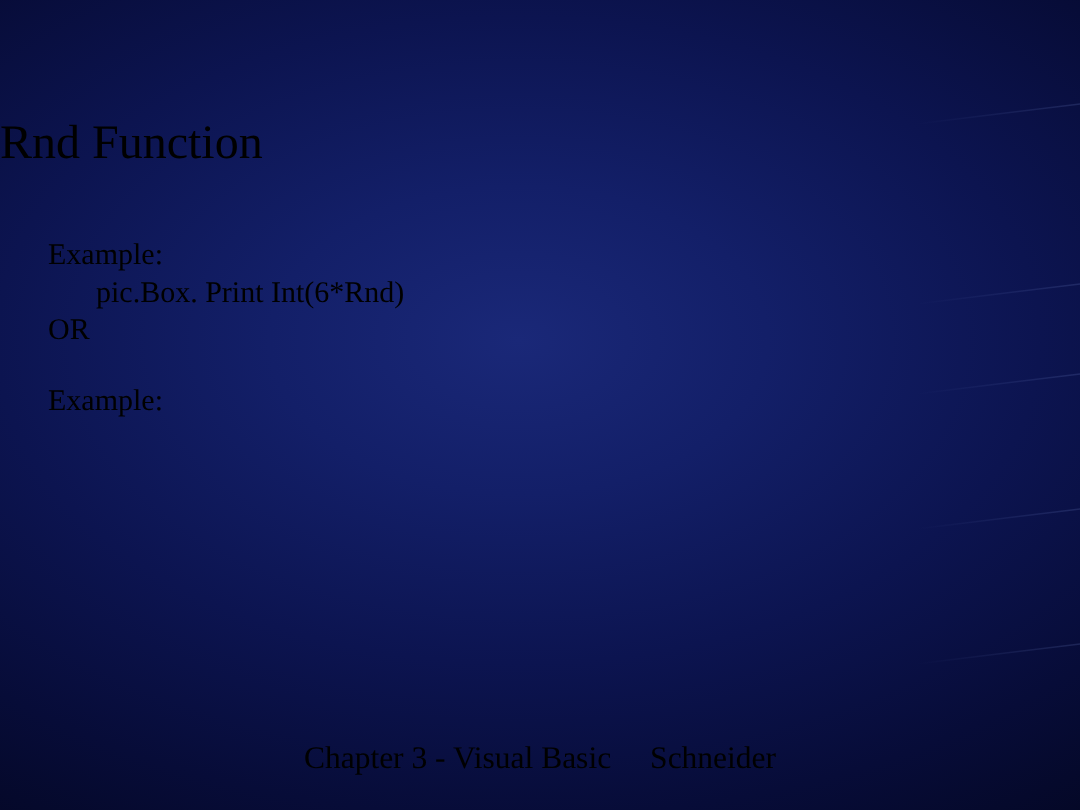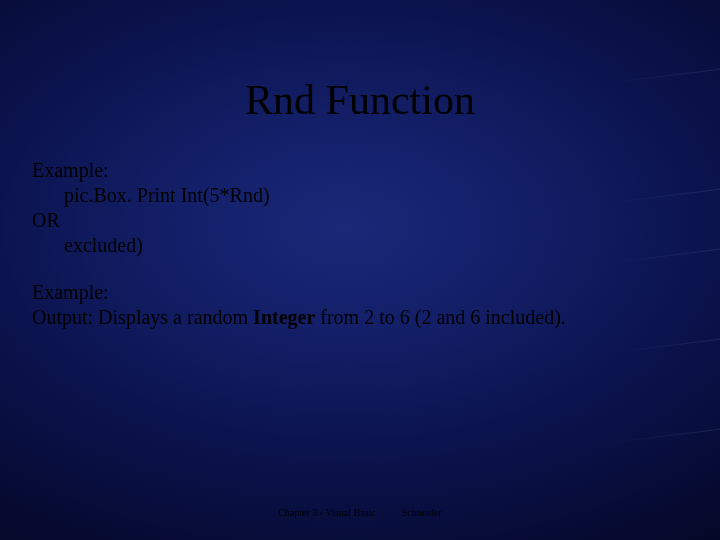--- a/index.html
+++ b/index.html
@@ -16,22 +16,21 @@
     position: relative;
     font-family: "Times New Roman", Times, serif;
     color: #000;
     box-sizing: border-box;
   }
   .title {
     position: absolute;
     top: 76px;
     left: 0;
     width: 720px;
-    text-align: center;
-    font-size: 42px;
+    font-size: 32px;
     font-weight: 400;
     color: #000;
   }
   .body {
     position: absolute;
     top: 158px;
     left: 32px;
     width: 640px;
     font-size: 20px;
     line-height: 1.25;
@@ -40,21 +39,21 @@
   .line { margin: 0; }
   .indent { padding-left: 32px; }
   .gap { height: 22px; }
   .bold { font-weight: 700; }
   .footer {
     position: absolute;
     bottom: 22px;
     left: 0;
     width: 720px;
     text-align: center;
-    font-size: 10px;
+    font-size: 21px;
     color: #000;
     margin-top: 48px;
   }
   .footer .sp { display: inline-block; width: 26px; }
   .streaks {
     position: absolute;
     right: 0;
     top: 0;
     width: 160px;
     height: 540px;
@@ -80,29 +79,25 @@
     <div class="streak" style="top:190px;"></div>
     <div class="streak" style="top:250px;"></div>
     <div class="streak" style="top:340px;"></div>
     <div class="streak" style="top:430px;"></div>
   </div>
 
   <div class="title">Rnd Function</div>
 
   <div class="body">
     <p class="line">Example:</p>
-    <p class="line indent">pic.Box. Print Int(5*Rnd)</p>
+    <p class="line indent">pic.Box. Print Int(6*Rnd)</p>
     <p class="line">OR</p>
-    <p class="line indent">excluded)</p>
 
     <div class="gap"></div>
 
     <p class="line">Example:</p>
-    <p class="line">
-      <span>Output: Displays a random </span><span class="bold">Integer</span><span> from 2 to 6 (2 and 6 included).</span>
-    </p>
   </div>
 
   <div class="footer">
     <span>Chapter 3 - Visual Basic</span><span class="sp"></span><span>Schneider</span>
   </div>
 
 </div>
 
 </body></html>

